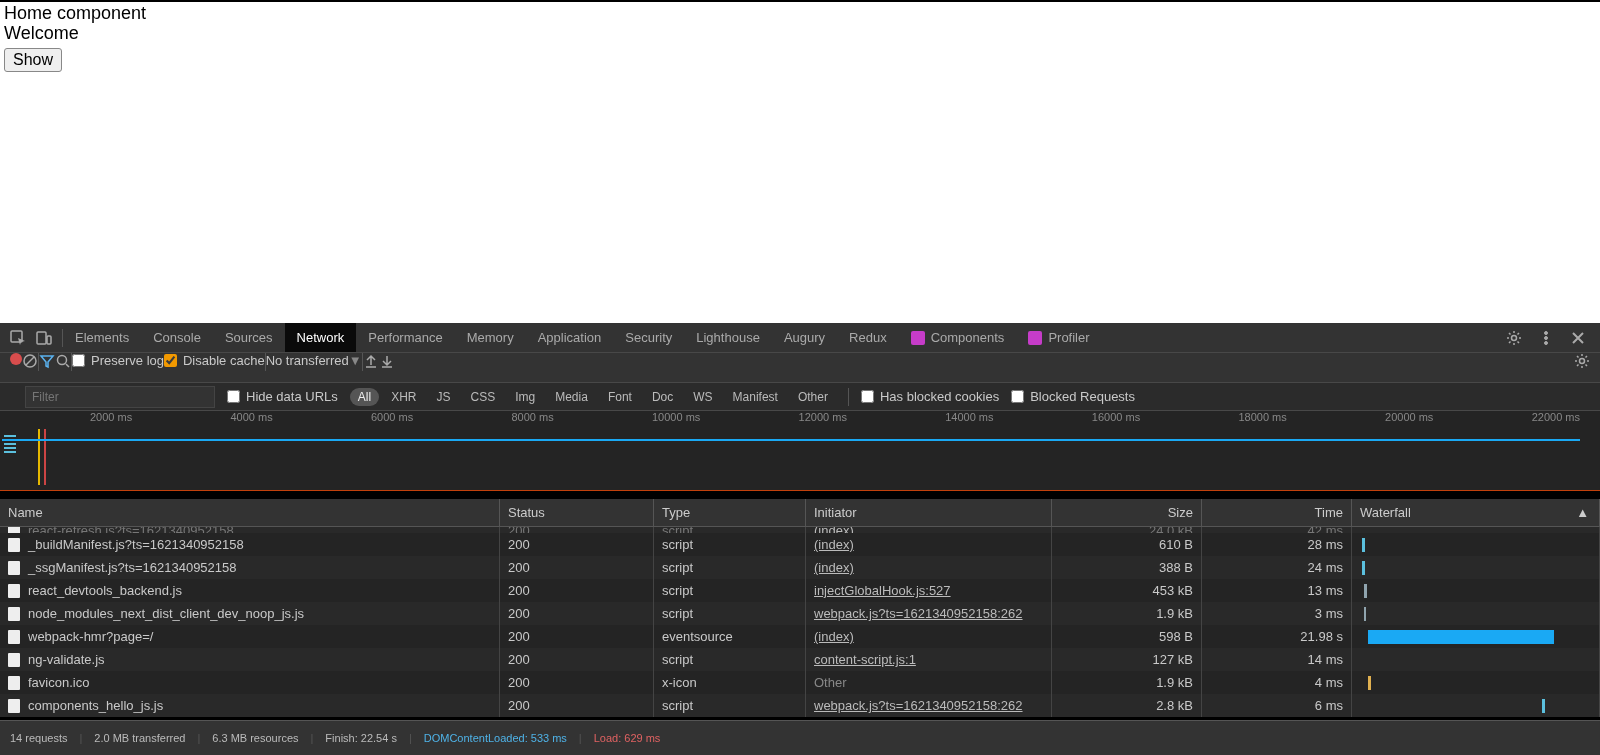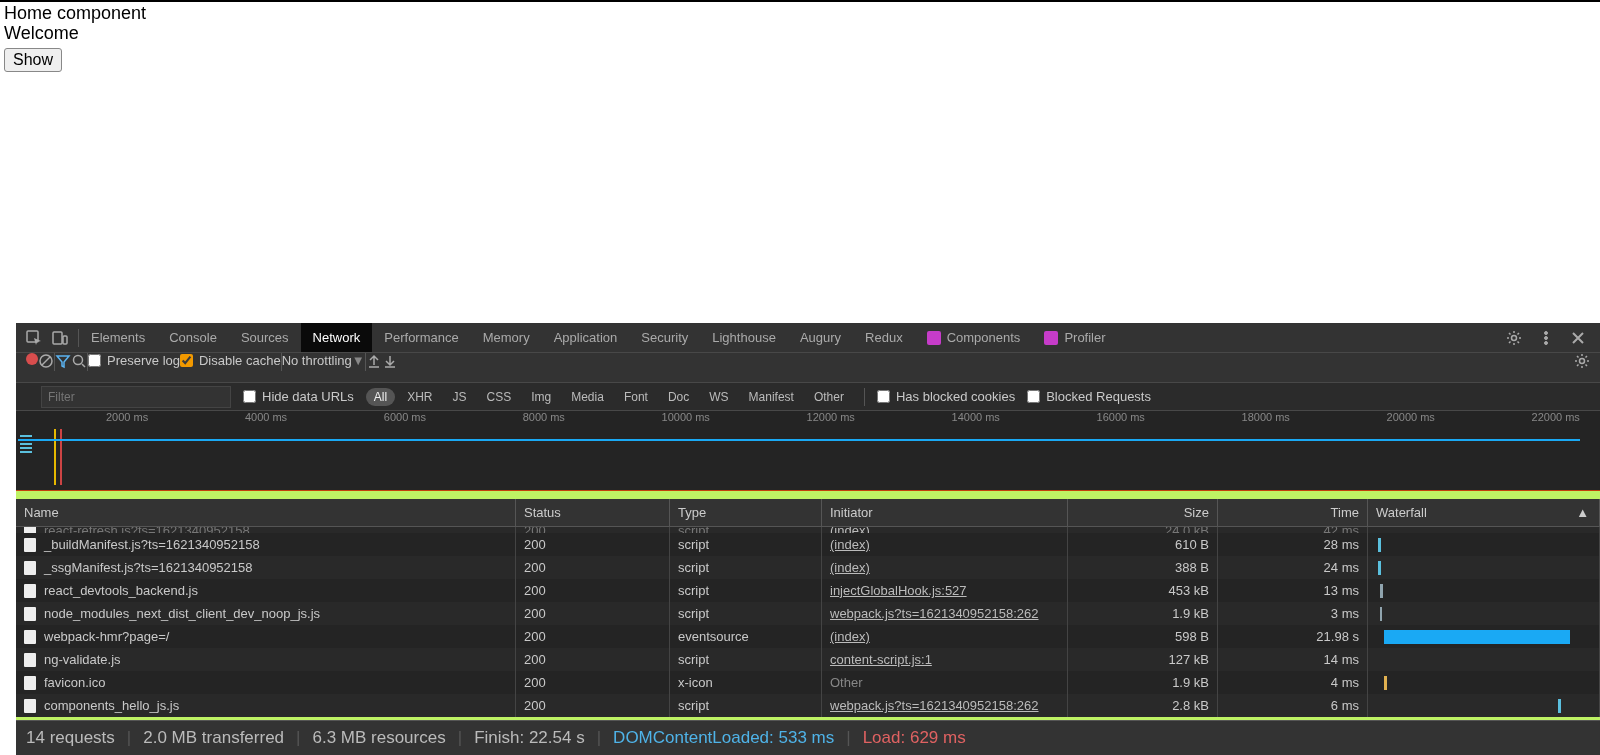--- a/index.html
+++ b/index.html
@@ -2,21 +2,21 @@
 <html><head>
 <meta charset="utf-8">
 <style>
 * { margin: 0; padding: 0; box-sizing: border-box; font-family: -apple-system, BlinkMacSystemFont, "Segoe UI", Arial, sans-serif; }
 body { width: 1600px; height: 755px; background: #fff; overflow: hidden; }
 
 .page-content { padding: 2px 4px; background: #fff; border-top: 2px solid #000; }
 .page-content div { font-size: 18px; line-height: 1.1; }
 .show-btn { font-size: 16px; padding: 2px 8px; border: 1px solid #888; border-radius: 3px; background: #efefef; margin-top: 4px; cursor: pointer; }
 
-.devtools { position: absolute; left: 16px; right: 0; bottom: 0; height: 432px; background: #bef264; color: #c9c9c9; font-size: 13px; display: flex; flex-direction: column; }
+.devtools { position: absolute; left: 0; right: 0; bottom: 0; height: 432px; background: #000000; color: #c9c9c9; font-size: 13px; display: flex; flex-direction: column; }
 
 .dt-tabs { height: 30px; background: #333333; display: flex; align-items: center; border-bottom: 1px solid #484848; }
 .dt-tabs .prefix { display: flex; gap: 10px; padding: 0 10px; align-items: center; }
 .dt-tabs .tab { padding: 0 12px; height: 100%; display: flex; align-items: center; cursor: pointer; color: #aaa; }
 .dt-tabs .tab.active { background: #0a0a0a; color: #fff; }
 .dt-tabs .ext-icon { width: 14px; height: 14px; background: #c63cc9; border-radius: 2px; margin-right: 6px; }
 .dt-tabs .right-icons { margin-left: auto; display: flex; gap: 16px; padding-right: 14px; align-items: center; }
 
 .dt-toolbar { height: 30px; background: #333333; display: flex; align-items: flex-start; padding: 0 10px; gap: 0; border-bottom: 1px solid #484848; }
 .rec-dot { width: 12px; height: 12px; background: #d84d4d; border-radius: 50%; }
@@ -53,21 +53,21 @@
 .dt-row { height: 23px; display: flex; align-items: center; font-size: 13px; }
 .dt-row:nth-child(odd) { background: #292929; }
 .dt-row:nth-child(even) { background: #242424; }
 .dt-row > div { padding: 0 8px; height: 100%; display: flex; align-items: center; border-right: 1px solid #444; overflow: hidden; white-space: nowrap; }
 .dt-row .col-init a { color: #bbb; text-decoration: underline; cursor: pointer; }
 .dt-row .col-init .other { color: #888; }
 .file-icon { width: 12px; height: 14px; background: #eee; margin-right: 8px; flex-shrink: 0; border-radius: 1px; }
 .wf-tick { width: 3px; height: 14px; }
 .partial-row .cell-text { color: #777; }
 
-.dt-status { height: 28px; background: #333; border-top: 1px solid #555; display: flex; align-items: center; gap: 12px; padding: 17px 10px; font-size: 17px; color: #bbb; }
+.dt-status { height: 28px; background: #333; border-top: 1px solid #555; display: flex; align-items: center; gap: 12px; padding: 17px 10px; font-size: 11px; color: #bbb; }
 .dt-status .sep2 { color: #555; }
 .dcl { color: #4fb3e8; }
 .load { color: #e06262; }
 
 .icon-svg { width: 16px; height: 16px; fill: #aaa; stroke: #aaa; cursor: pointer; }
 .funnel { stroke: #5bb3f0; fill: none; }
 </style>
 </head>
 <body>
 
@@ -167,21 +167,21 @@
     <div class="sep"></div>
     <label class="chk">
         <input type="checkbox" style="">
         <span>Preserve log</span>
       </label>
     <label class="chk checked">
         <input type="checkbox" checked="" style="">
         <span>Disable cache</span>
       </label>
     <div class="sep"></div>
-    <span>No throttling</span>
+    <span>No transferred</span>
     <span style="color:#888">▼</span>
     <div class="sep"></div>
     <svg class="icon-svg" viewBox="0 0 16 16">
         <path d="M8 12 V3 M4 7 L8 3 L12 7 M3 14 h10" stroke-width="1.5" fill="none"></path>
       </svg>
     <svg class="icon-svg" viewBox="0 0 16 16">
         <path d="M8 3 V12 M4 8 L8 12 L12 8 M3 14 h10" stroke-width="1.5" fill="none"></path>
       </svg>
     <div class="right-icons" style="margin-left:auto">
       <svg class="icon-svg" viewBox="0 0 16 16">

